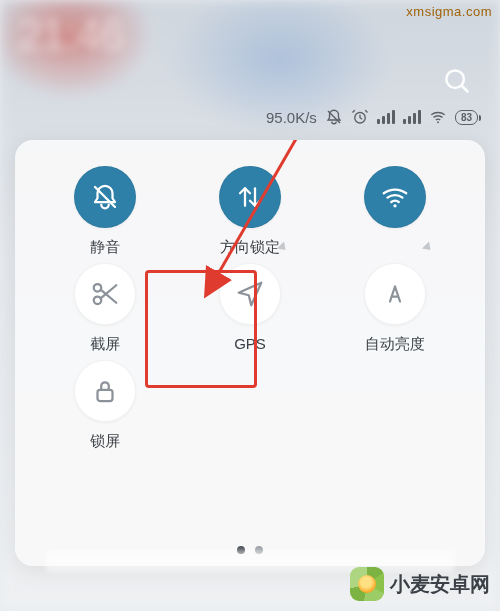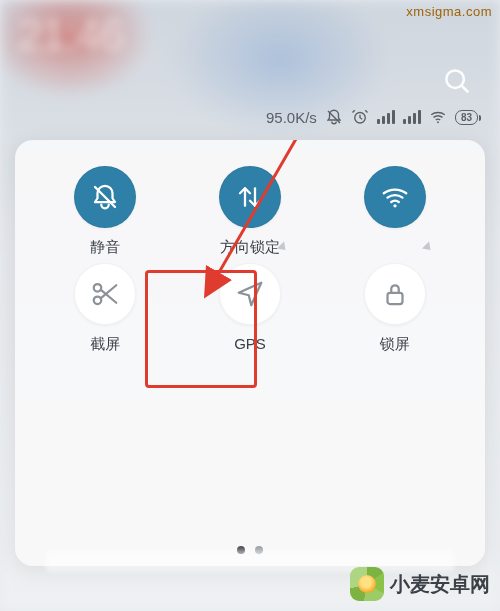--- a/index.html
+++ b/index.html
@@ -202,20 +202,28 @@
 
     <div class="tile">
       <div class="circ off">
           <svg viewBox="0 0 24 24">
             <path d="M3 11l18-8-8 18-2-8-8-2z"></path>
           </svg>
         </div>
       <div class="lbl">GPS</div>
     </div>
 
+    <div class="tile">
+      <div class="circ off">
+          <svg viewBox="0 0 24 24">
+            <path d="M12 6l-4 12M12 6l4 12M9.5 14h5"></path>
+          </svg>
+        </div>
+      <div class="lbl">自动亮度</div>
+    </div>
 
 
     <div class="tile">
       <div class="circ off">
           <svg viewBox="0 0 24 24">
             <rect x="6" y="11" width="12" height="9" rx="2"></rect>
             <path d="M9 11V8a3 3 0 0 1 6 0v3"></path>
           </svg>
         </div>
       <div class="lbl">锁屏</div>

